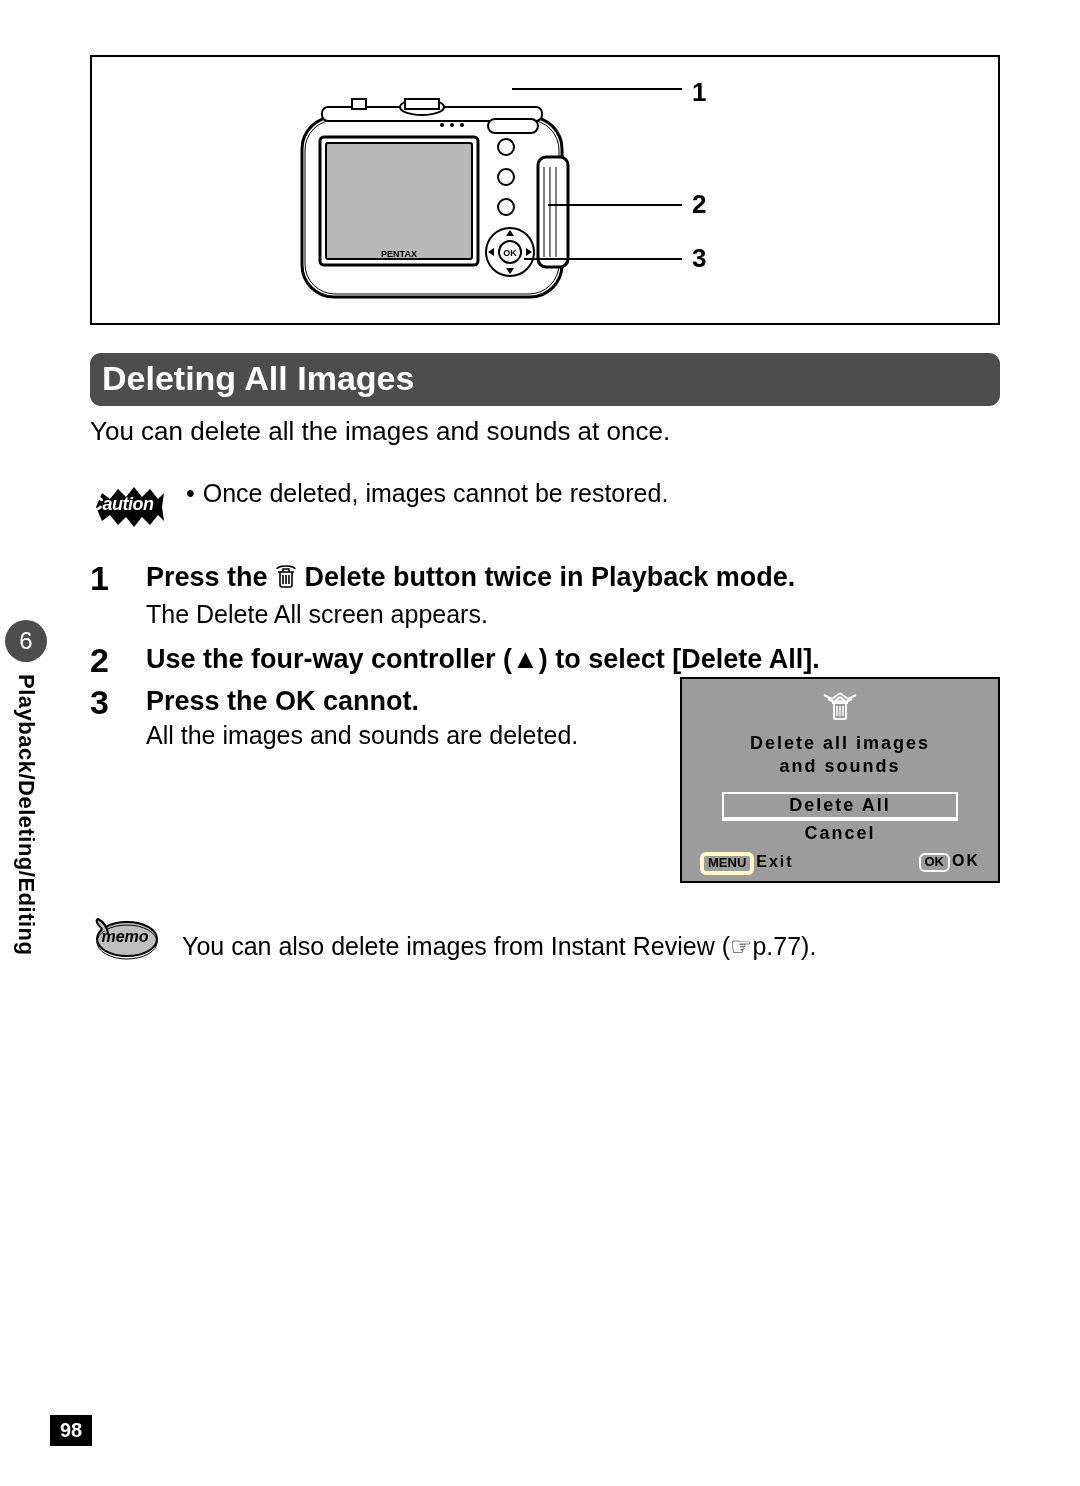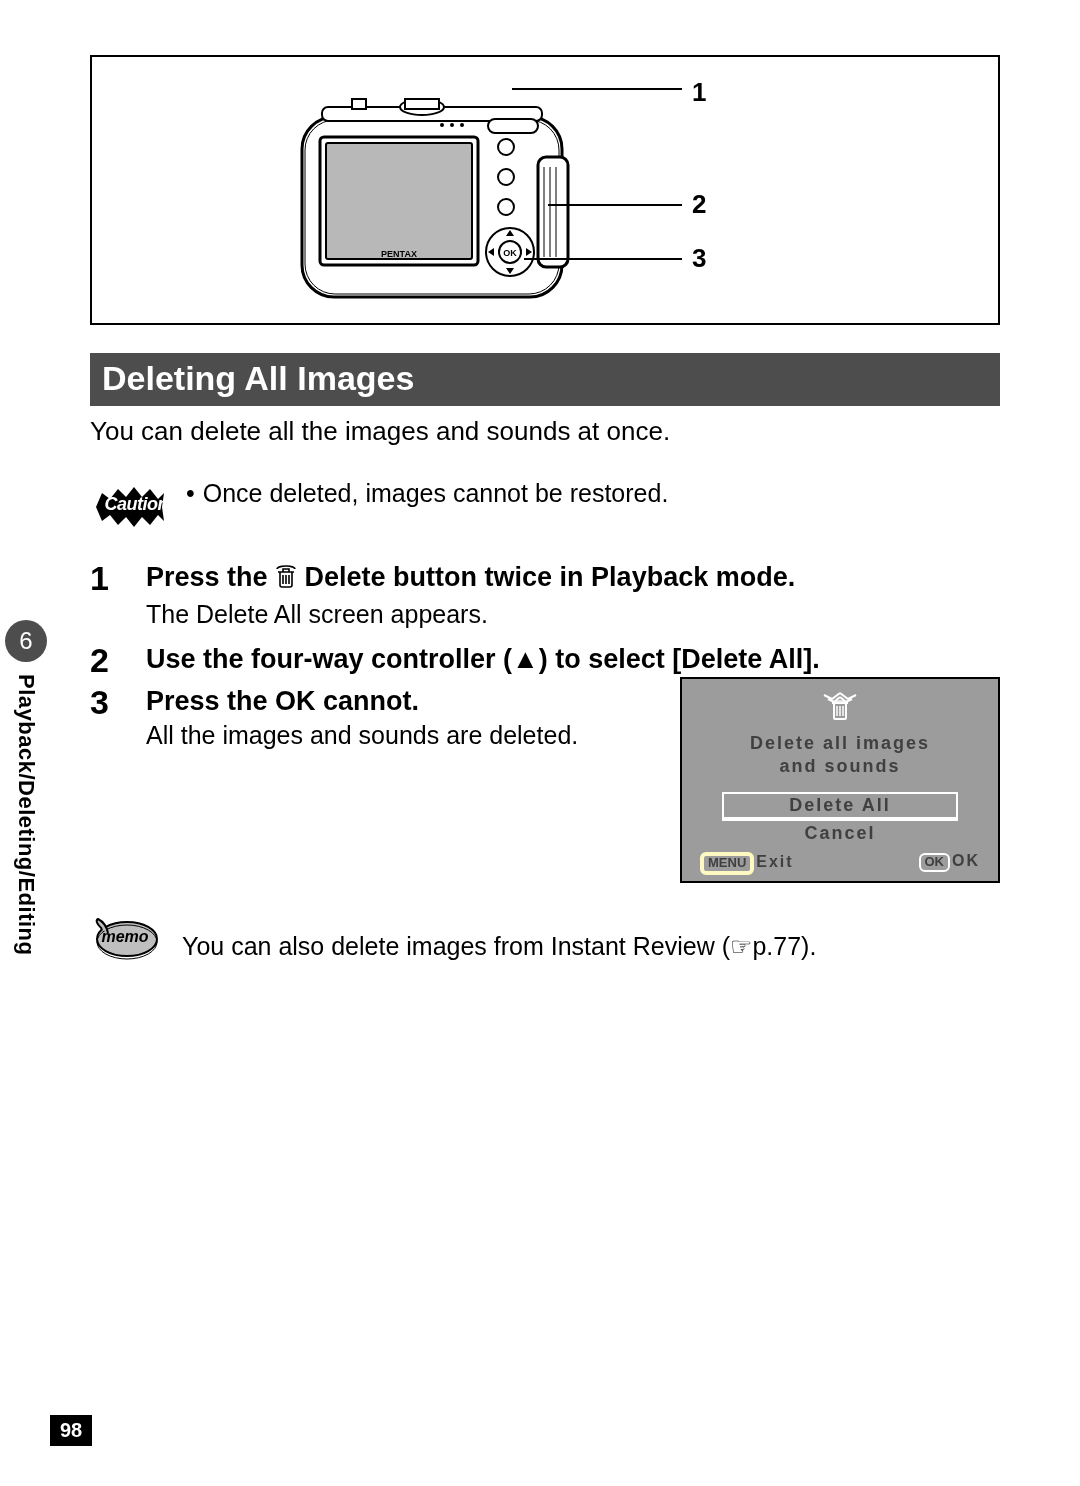--- a/index.html
+++ b/index.html
@@ -41,20 +41,21 @@
     font-size: 26px;
   }
   
   .section-bar {
     background: #4d4d4d;
     color: #fff;
     font-size: 34px;
     font-weight: bold;
     padding: 6px 12px 8px 12px;
     margin-bottom: 10px;
+    border-radius: 11px;
   }
   .intro {
     font-size: 26px;
     margin-bottom: 30px;
   }
   
   .caution-row {
     display: flex;
     align-items: flex-start;
     gap: 18px;
@@ -64,21 +65,21 @@
     width: 78px;
     height: 48px;
     position: relative;
     flex-shrink: 0;
     margin-top: 6px;
   }
   .caution-badge svg { position:absolute; left:0; top:0; }
   .caution-badge .lbl {
     position: absolute;
     left: 0; right: 0; top: 11px;
-    text-align: right;
+    text-align: left;
     color: #fff;
     font-weight: bold;
     font-style: italic;
     font-size: 18px;
     letter-spacing: -0.5px;
   }
   .caution-list {
     font-size: 25px;
     line-height: 1.35;
   }
@@ -123,21 +124,21 @@
     display: flex;
     align-items: flex-start;
     gap: 20px;
   }
   .step3-text { flex: 1; }
   
   .lcd {
     width: 320px;
     border: 2px solid #000;
     background: #9c9c9c;
-    color: #404040;
+    color: #000000;
     font-size: 18px;
     text-align: center;
     padding: 10px 18px 6px 18px;
     flex-shrink: 0;
     margin-top: -6px;
   }
   .lcd .big-icon { margin-bottom: 4px; }
   .lcd .msg {
     font-weight: bold;
     letter-spacing: 2px;

